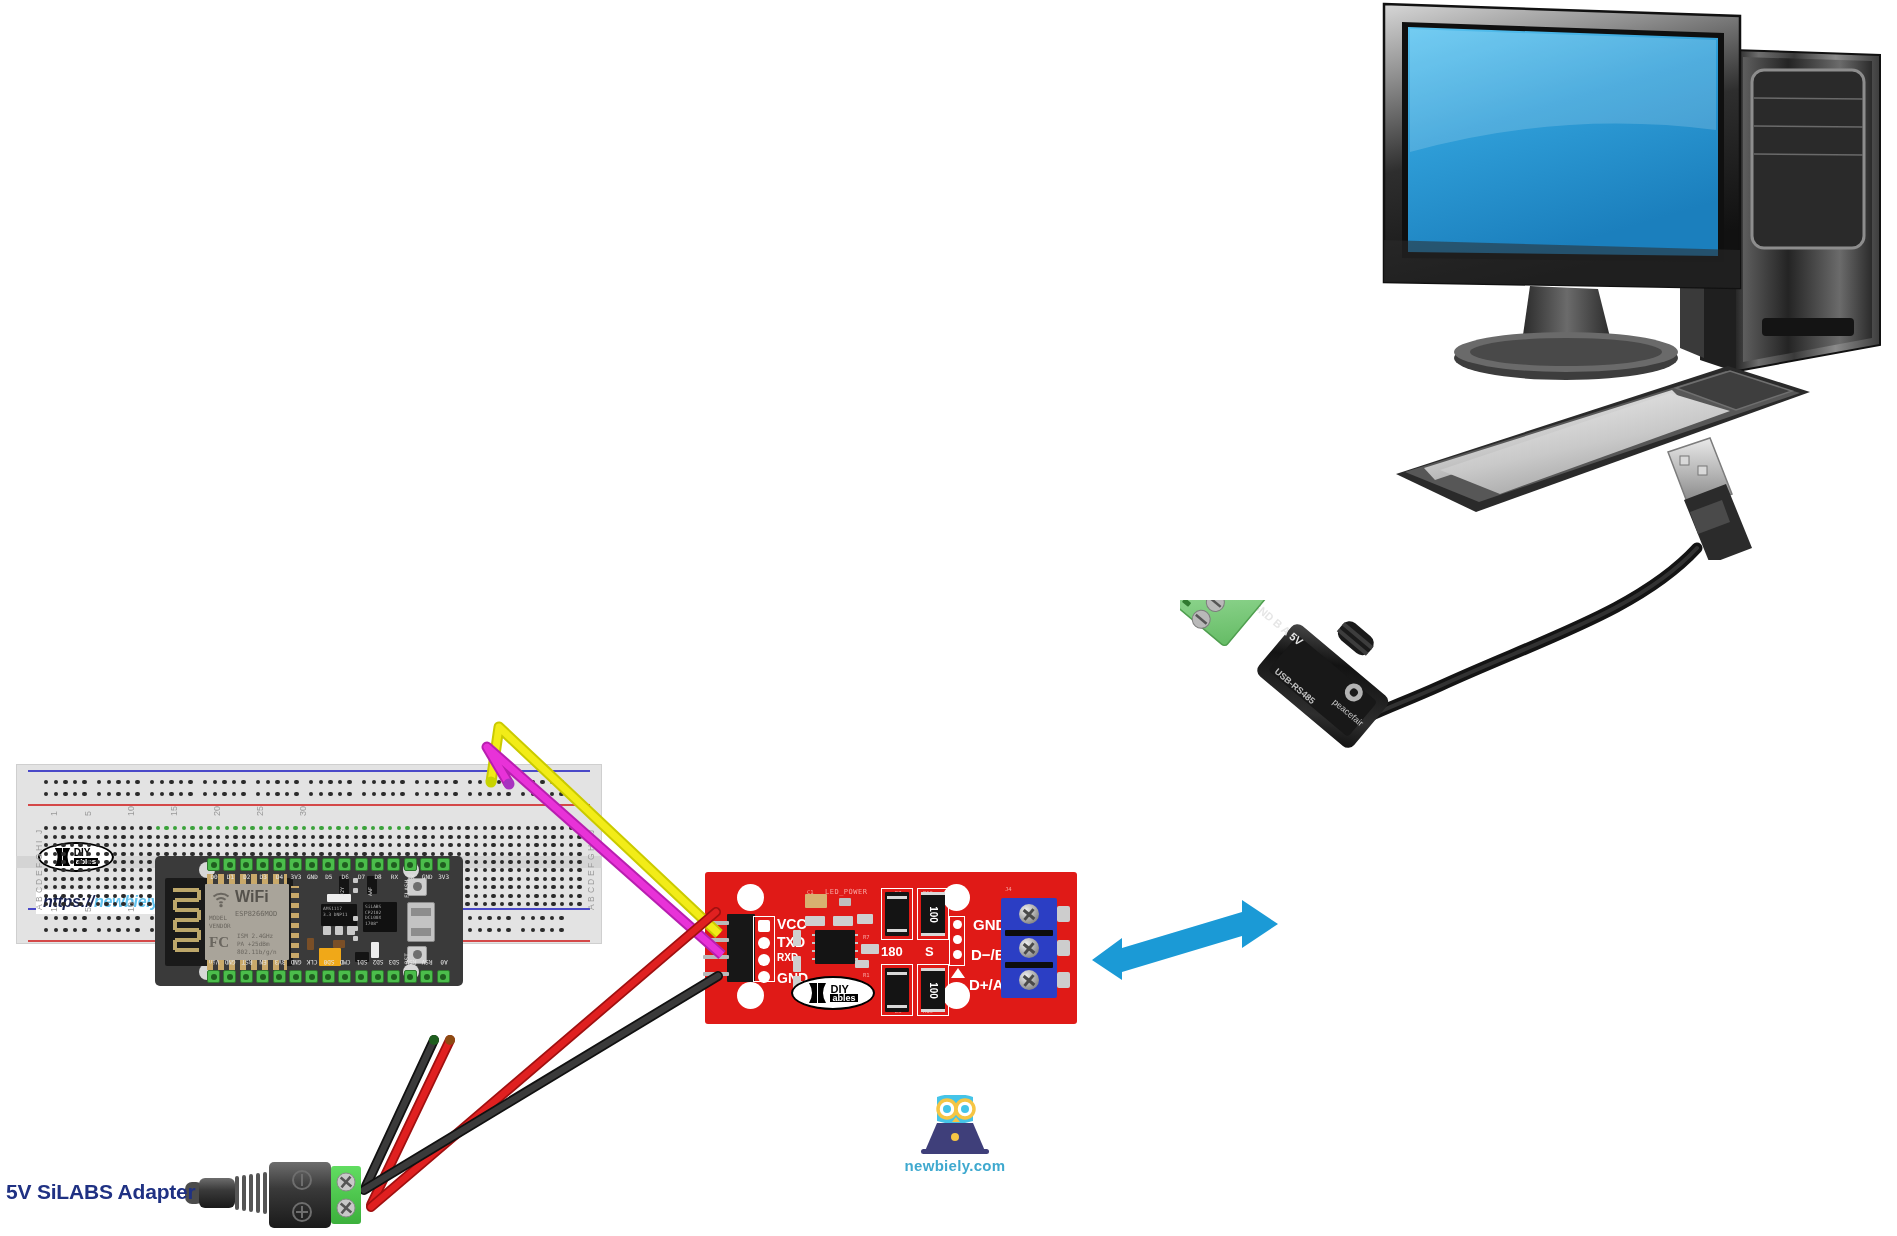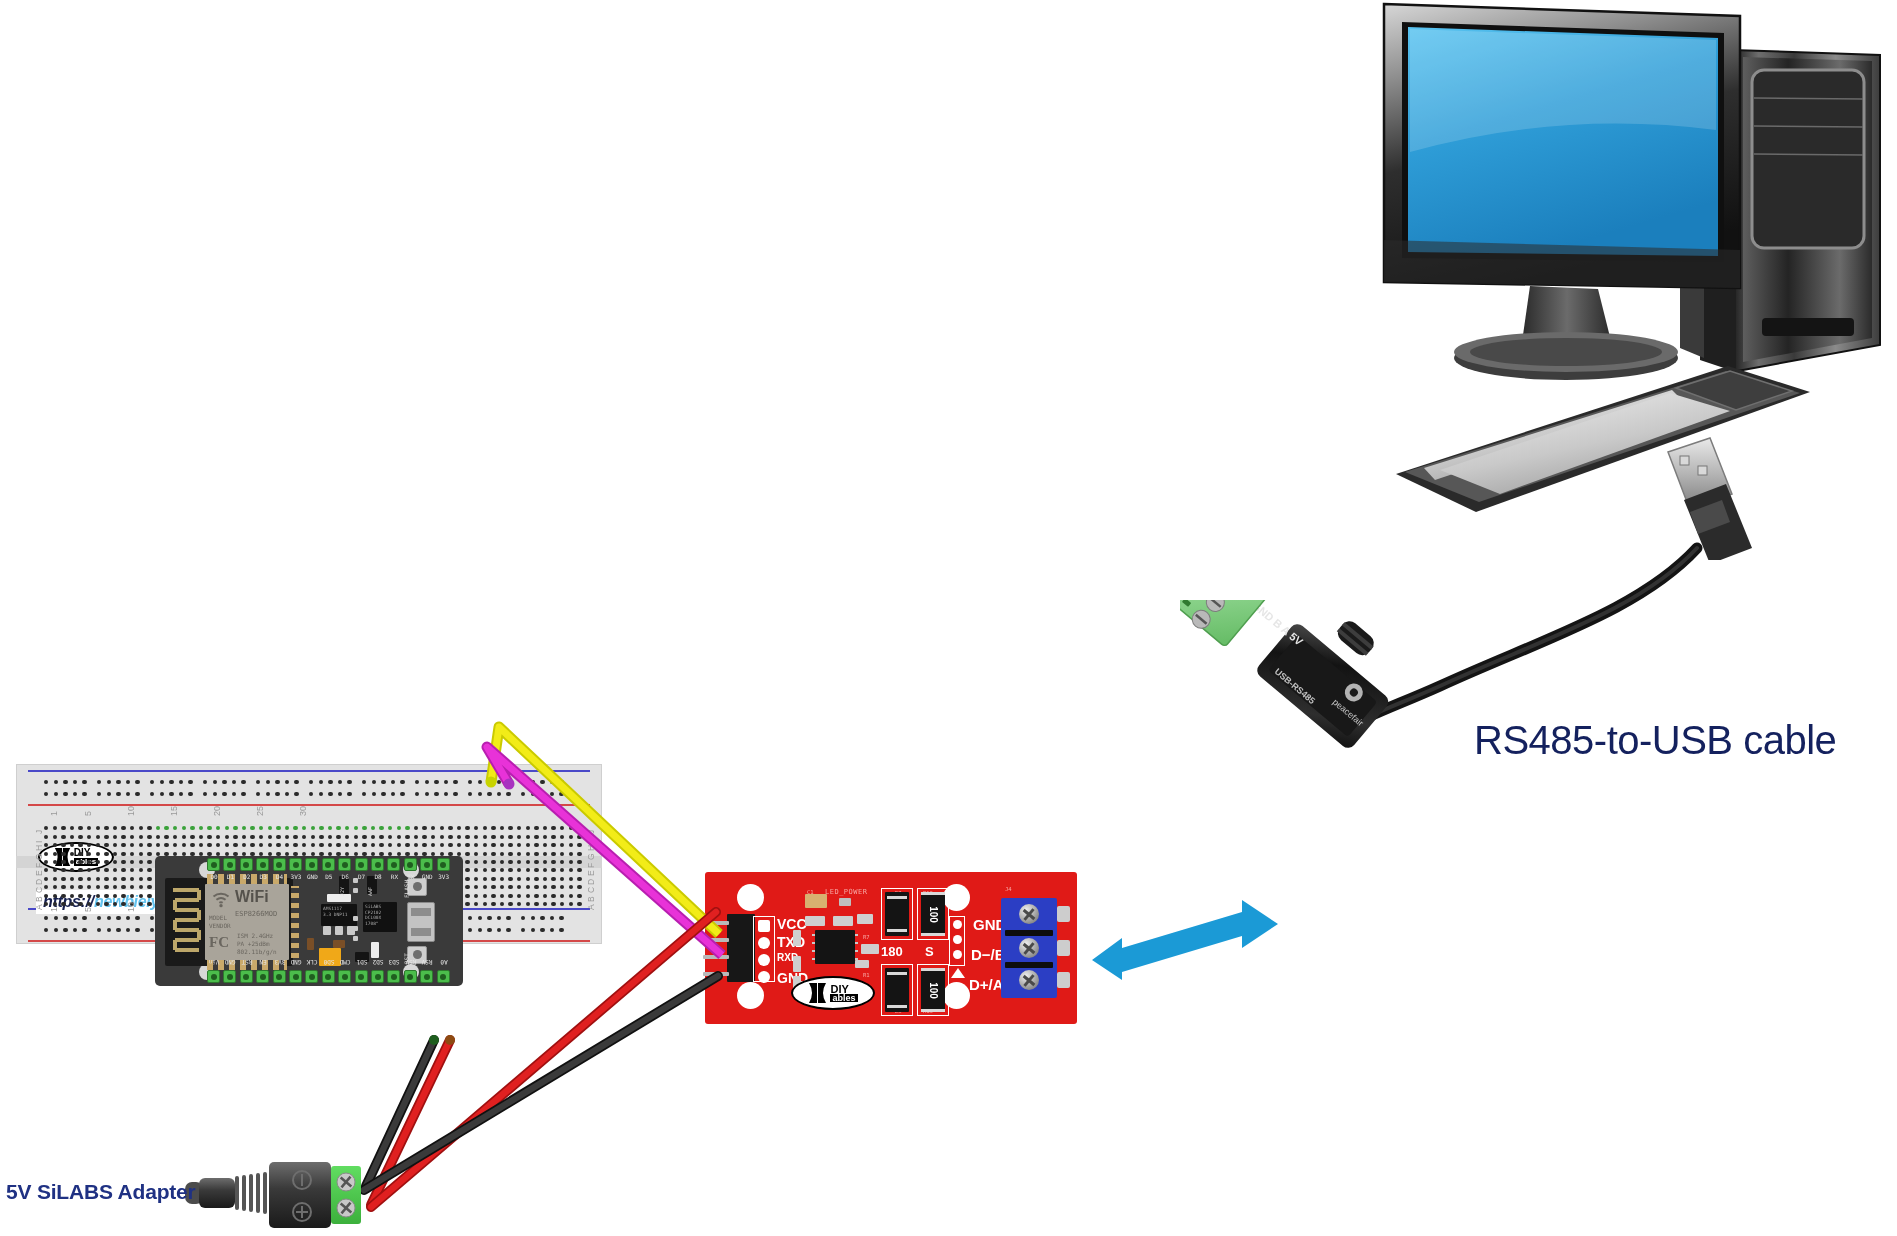--- a/index.html
+++ b/index.html
@@ -1675,17 +1675,30 @@
       <rect x="146" y="10" width="30" height="58" rx="3" fill="url(#pgreen)"></rect>
       <circle cx="161" cy="26" r="9" fill="#c8c8c8" stroke="#8a8a8a"></circle>
       <line x1="154" y1="26" x2="168" y2="26" stroke="#555" stroke-width="2.5" transform="rotate(40 161 26)"></line>
       <line x1="154" y1="26" x2="168" y2="26" stroke="#555" stroke-width="2.5" transform="rotate(-50 161 26)"></line>
       <circle cx="161" cy="52" r="9" fill="#c8c8c8" stroke="#8a8a8a"></circle>
       <line x1="154" y1="52" x2="168" y2="52" stroke="#555" stroke-width="2.5" transform="rotate(40 161 52)"></line>
       <line x1="154" y1="52" x2="168" y2="52" stroke="#555" stroke-width="2.5" transform="rotate(-50 161 52)"></line>
     </svg>
   </div>
 
-  <div class="abs label-rs485">RS485-to-USB cable</div>
   <div class="abs label-power">5V SiLABS Adapter</div>
 
+  <div id="owl" class="abs">
+    <svg width="80" height="62" viewBox="0 0 80 62" style="display:block;margin:0 auto;">
+      <path d="M22,2 Q40,-4 58,2 L58,26 Q40,32 22,26 Z" fill="#45c4e8"></path>
+      <circle cx="32" cy="14" r="9" fill="#fff" stroke="#f6c544" stroke-width="3.5"></circle>
+      <circle cx="50" cy="14" r="9" fill="#fff" stroke="#f6c544" stroke-width="3.5"></circle>
+      <circle cx="32" cy="14" r="4" fill="#45c4e8"></circle>
+      <circle cx="50" cy="14" r="4" fill="#45c4e8"></circle>
+      <path d="M41,22 l-4,5 l8,0 Z" fill="#f6c544"></path>
+      <path d="M10,56 L22,28 L58,28 L70,56 Z" fill="#3f3f7a"></path>
+      <circle cx="40" cy="42" r="4" fill="#f6c544"></circle>
+      <rect x="6" y="54" width="68" height="5" rx="2.5" fill="#3f3f7a"></rect>
+    </svg>
+    <div class="owl-text">newbiely.com</div>
+  </div>
 
 </div>
 
 </body></html>

